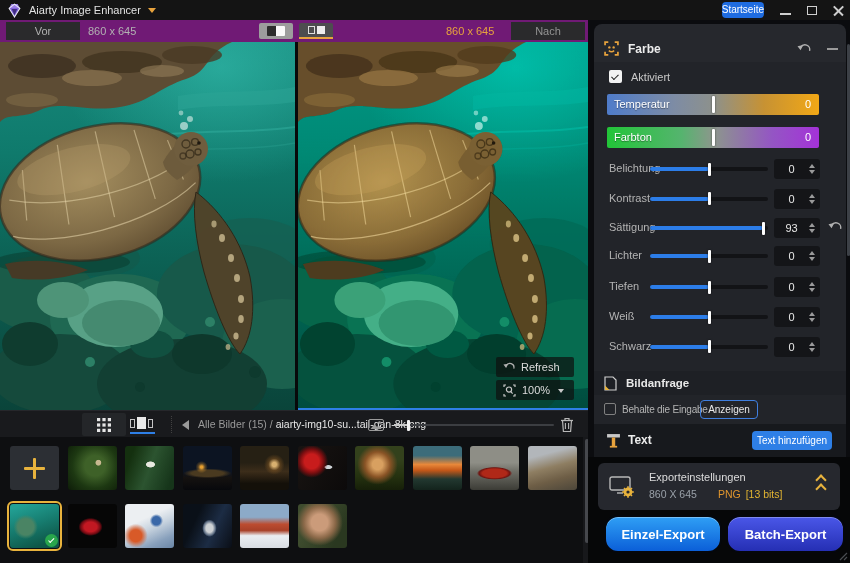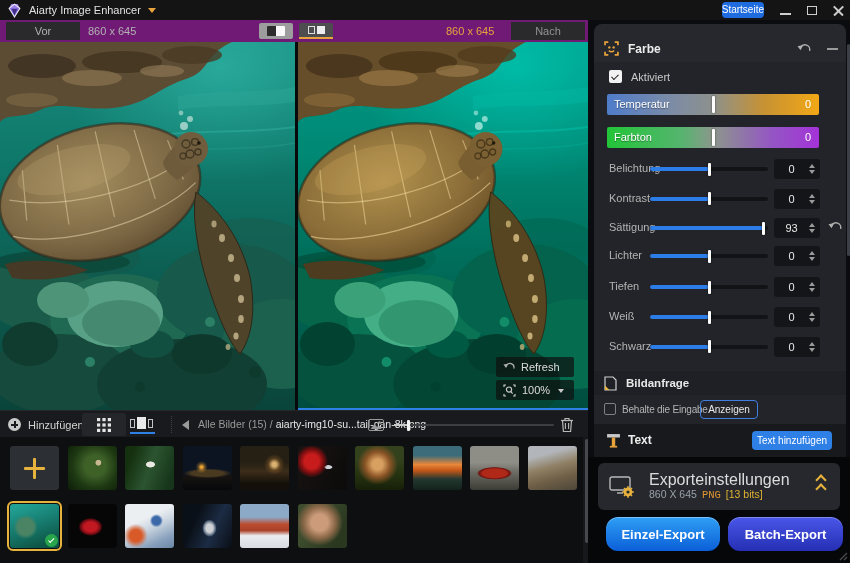--- a/index.html
+++ b/index.html
@@ -141,23 +141,23 @@
   .anzeigen-btn { position:absolute; left:106px; top:5px; width:58px; height:19px; border:1px solid #3f7fe0; border-radius:4px;
                   display:flex; align-items:center; justify-content:center; font-size:10px; color:#eaeaea; background:transparent; }
   .text-sec { top:404px; height:33px; background:#17191d; position:absolute; }
   .text-sec .ticon { position:absolute; left:12px; top:9px; }
   .text-title { position:absolute; left:34px; top:0; line-height:33px; font-size:12px; font-weight:bold; color:#ececec; }
   .addtext-btn { position:absolute; left:158px; top:7px; width:80px; height:19px; background:#2e7fe6; border-radius:4px;
                  display:flex; align-items:center; justify-content:center; font-size:10px; color:#fff; }
   .export-zone { position:absolute; left:0; top:437px; width:262px; height:106px; background:#060708; }
   .export-box { position:absolute; left:10px; top:6px; width:242px; height:47px; background:#26282e; border-radius:6px; }
   .exp-ico { position:absolute; left:11px; top:13px; }
-  .exp-t1 { position:absolute; left:51px; top:8px; font-size:16px; color:#dcdcdc; }
+  .exp-t1 { position:absolute; left:51px; top:8px; font-size:11px; color:#dcdcdc; }
   .exp-t2 { position:absolute; left:51px; top:25px; font-size:10.5px; }
-  .exp-size { color:#99a0a8; } .exp-fmt { color:#e0962e; margin-left:5px;font-family:Liberation Mono, monospace; } .exp-bits { color:#e0b332; margin-left:5px; }
+  .exp-size { color:#99a0a8; } .exp-fmt { color:#e0962e; margin-left:21px; } .exp-bits { color:#e0b332; margin-left:5px; }
   .collapse-ico { position:absolute; right:15px; top:13px; display:flex; flex-direction:column; gap:1px; }
   .chev-up { width:8px; height:8px; border-left:2px solid #e8b33d; border-top:2px solid #e8b33d; transform:rotate(45deg); }
   .exp-btn { position:absolute; top:58px; height:38px; border-radius:14px; border:2px solid #05070c;
              display:flex; align-items:center; justify-content:center; font-size:13px; font-weight:bold; color:#fff; }
   .btn-single { left:16px; width:118px; background:linear-gradient(180deg,#2f9ff5,#0b5fd8); box-shadow:inset 0 1px 0 rgba(255,255,255,.35); }
   .btn-batch  { left:138px; width:119px; background:linear-gradient(180deg,#4a57e8,#252fb4); box-shadow:inset 0 1px 0 rgba(255,255,255,.3); }
   .panel-scroll { position:absolute; right:0; top:24px; width:3px; height:212px; background:#3c4046; border-radius:2px; }
   .grip { position:absolute; right:2px; bottom:2px; }
 </style>
 </head>
@@ -318,27 +318,20 @@
         <path d="M1 3 V1 H3 M10 1 H12 V3 M12 10 V12 H10 M3 12 H1 V10" stroke="#c9c9c9" stroke-width="1.2" fill="none"></path>
         <circle cx="6" cy="5.6" r="2.6" stroke="#c9c9c9" stroke-width="1.2" fill="none"></circle>
         <path d="M7.8 7.6 L9.6 9.6" stroke="#c9c9c9" stroke-width="1.2"></path>
       </svg>
       <span>100%</span>
       <span class="zoom-caret"></span>
     </div>
   </div>
 
   <div class="strip-bar">
-    <div class="add-btn">
-      <span class="plus-circle">
-          <i></i>
-          <b></b>
-        </span>
-      <span>Hinzufügen</span>
-    </div>
     <div class="grid-tile">
       <svg width="14" height="14" viewBox="0 0 13 13">
         <g fill="#e6e6e6">
           <rect x="0" y="0" width="3" height="3"></rect>
             <rect x="5" y="0" width="3" height="3"></rect>
             <rect x="10" y="0" width="3" height="3"></rect>
           <rect x="0" y="5" width="3" height="3"></rect>
             <rect x="5" y="5" width="3" height="3"></rect>
             <rect x="10" y="5" width="3" height="3"></rect>
           <rect x="0" y="10" width="3" height="3"></rect>

